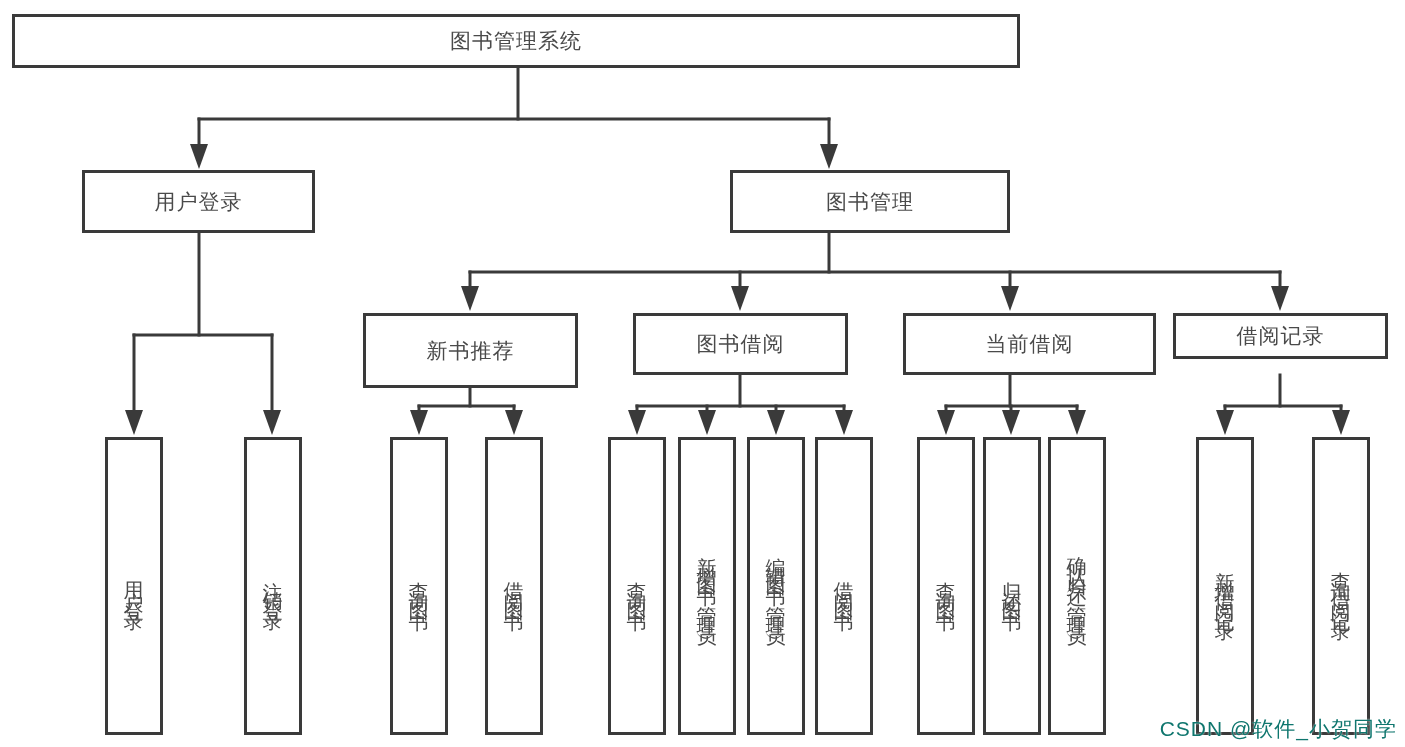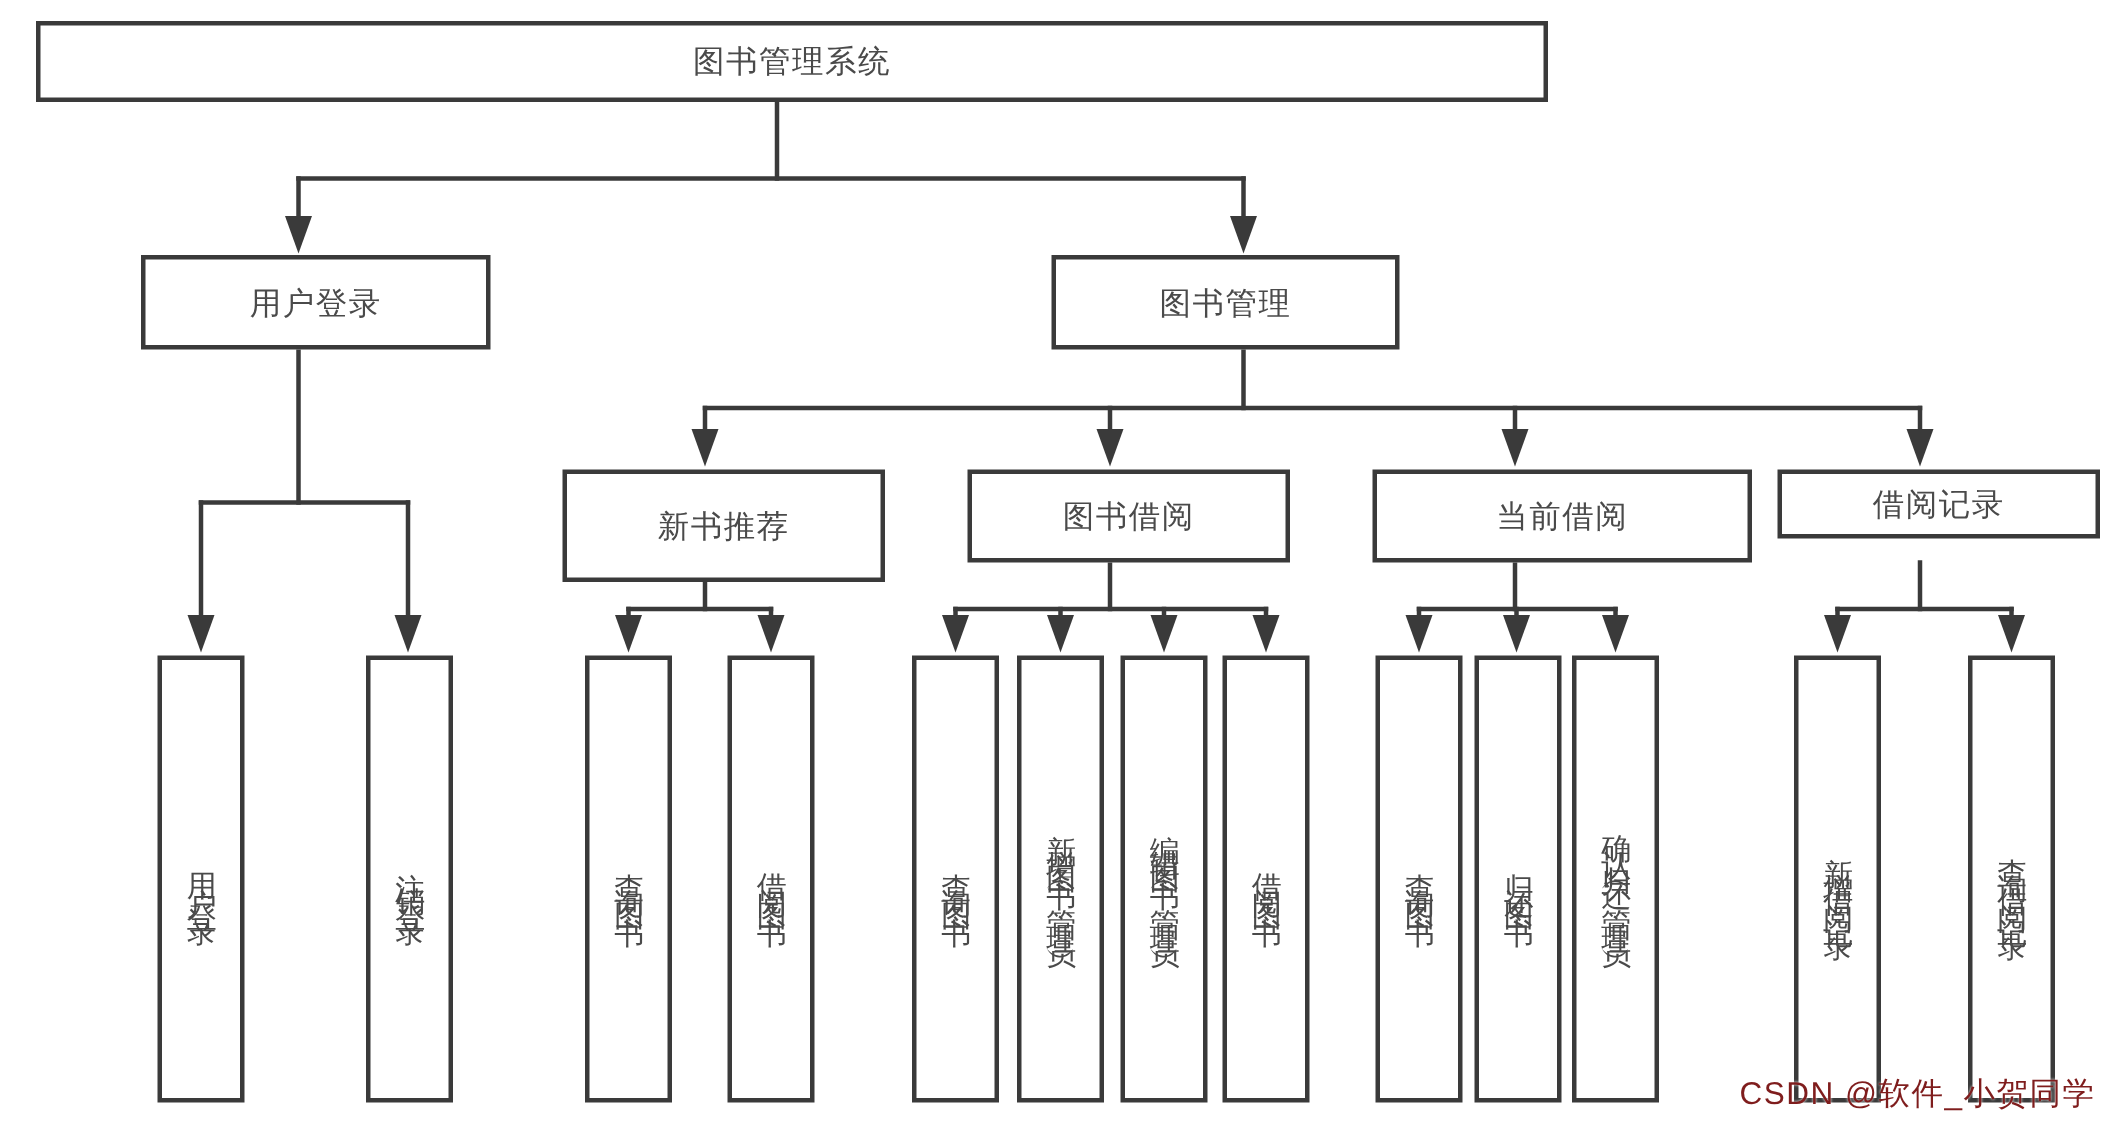--- a/index.html
+++ b/index.html
@@ -27,21 +27,20 @@
     box-sizing: border-box;
     border: 3px solid #3a3a3a;
     background: #ffffff;
     display: flex;
     align-items: center;
     justify-content: center;
     font-size: 21px;
     color: #4a4a4a;
     letter-spacing: 1px;
     white-space: nowrap;
-    margin-left: 12px;
   }
   .vbox {
     position: absolute;
     top: 437px;
     width: 58px;
     height: 298px;
     box-sizing: border-box;
     border: 3px solid #3a3a3a;
     background: #ffffff;
     display: flex;
@@ -55,21 +54,21 @@
     letter-spacing: 10px;
     line-height: 1.1;
     color: #4a4a4a;
     white-space: nowrap;
   }
   .watermark {
     position: absolute;
     right: 8px;
     bottom: 4px;
     font-size: 21px;
-    color: #7f1d1d;
+    color: #0f766e;
     letter-spacing: 1px;
     white-space: nowrap;
     text-shadow: 0 0 2px #ffffff;
   }
 </style>
 </head>
 <body>
 
 <div class="canvas">
 
@@ -142,21 +141,21 @@
     </g>
   </svg>
 
   <div class="hbox" style="left:12px; top:14px; width:1008px; height:54px">
     <span>图书管理系统</span>
   </div>
 
   <div class="hbox" style="left:82px; top:170px; width:233px; height:63px">
     <span>用户登录</span>
   </div>
-  <div class="hbox" style="left:689px; top:170px; width:232px; height:63px">
+  <div class="hbox" style="left:730px; top:170px; width:280px; height:63px">
     <span>图书管理</span>
   </div>
 
   <div class="hbox" style="left:363px; top:313px; width:215px; height:75px">
     <span>新书推荐</span>
   </div>
   <div class="hbox" style="left:633px; top:313px; width:215px; height:62px">
     <span>图书借阅</span>
   </div>
   <div class="hbox" style="left:903px; top:313px; width:253px; height:62px">

